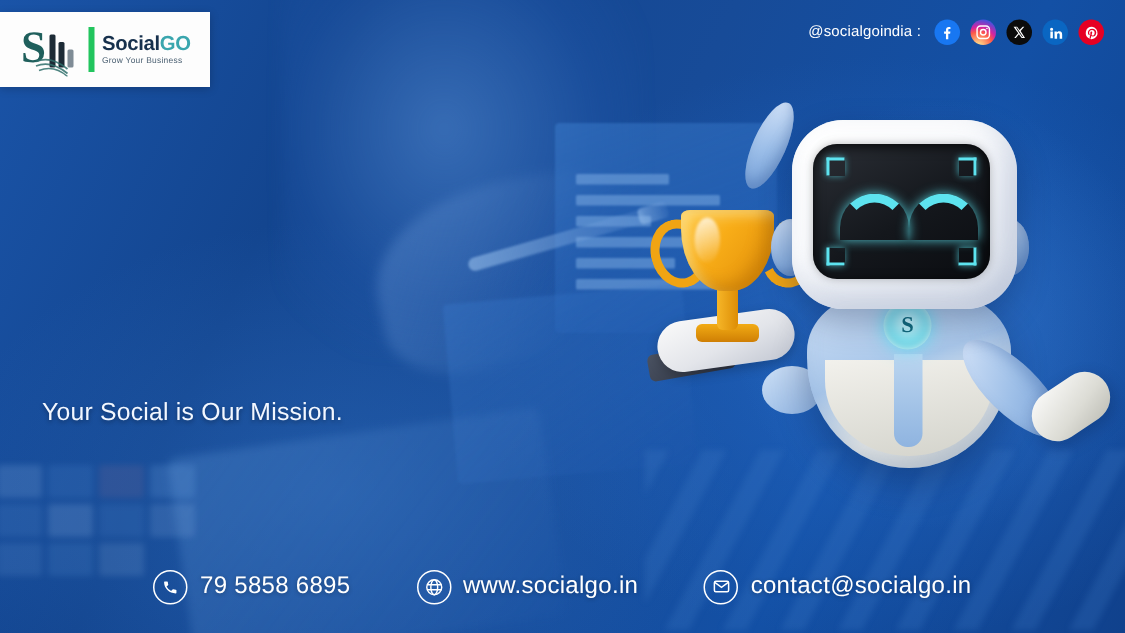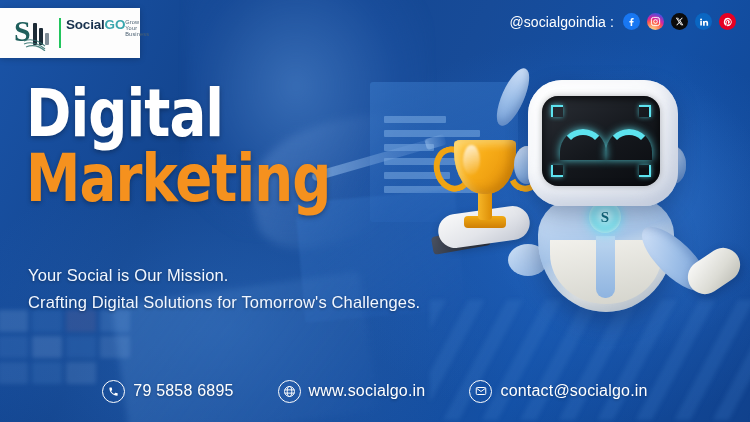--- a/index.html
+++ b/index.html
@@ -71,32 +71,32 @@
   }
 
   
   .logo-panel{
     position:absolute;left:0;top:8px;width:140px;height:50px;
     background:#fdfdfd;display:flex;align-items:center;
     box-shadow:0 1px 6px rgba(0,0,0,.22);
   }
   .logo-wrap{display:flex;align-items:center;gap:5px;padding-left:14px;}
   .logo-mark{position:relative;width:40px;height:36px;flex:none;}
-  .logo-text{display:flex;justify-content:center;
-    border-left:2px solid #22c55e;padding-left:5px;height:30px;}
+  .logo-text{display:flex;flex-direction:column;justify-content:center;
+    border-left:4px solid #22c55e;padding-left:5px;height:30px;}
   .logo-name{font-size:13.5px;font-weight:700;line-height:1.05;letter-spacing:-.2px;}
   .logo-name .a{color:#17314d;}
   .logo-name .b{color:#3aa6ae;}
   .logo-tag{font-size:5.6px;color:#4b6072;letter-spacing:.18px;margin-top:1px;}
 
   
   .social{
     position:absolute;right:14px;top:13px;display:flex;align-items:center;gap:7px;
   }
-  .social-handle{color:#ffffff;font-size:14px;letter-spacing:.1px;margin-right:2px;}
+  .social-handle{color:#ffffff;font-size:10px;letter-spacing:.1px;margin-right:2px;}
   .s-ic{width:17px;height:17px;border-radius:50%;display:flex;align-items:center;
     justify-content:center;flex:none;}
   .s-fb{background:#1877f2;}
   .s-ig{background:radial-gradient(circle at 30% 107%, #fdf497 0%, #fd5949 45%, #d6249f 60%, #285aeb 90%);}
   .s-x{background:#0b0b0b;}
   .s-li{background:#0a66c2;}
   .s-pi{background:#e60023;}
   .s-ic svg{display:block;}
 
   
@@ -323,28 +323,23 @@
         </svg>
     </span>
 
     <span class="s-ic s-pi">
       <svg width="10" height="10" viewBox="0 0 24 24" fill="#fff">
           <path d="M12 2a10 10 0 0 0-3.65 19.31c-.09-.8-.17-2.03.03-2.9.19-.79 1.2-5.05 1.2-5.05s-.3-.6-.3-1.5c0-1.41.81-2.46 1.83-2.46.86 0 1.28.65 1.28 1.43 0 .87-.56 2.17-.84 3.38-.24 1.01.5 1.84 1.5 1.84 1.8 0 3.19-1.9 3.19-4.65 0-2.43-1.75-4.13-4.24-4.13-2.89 0-4.59 2.17-4.59 4.4 0 .87.34 1.81.76 2.32.08.1.09.19.07.29-.08.33-.25 1.01-.29 1.15-.04.19-.15.23-.35.14-1.3-.61-2.12-2.52-2.12-4.05 0-3.3 2.4-6.33 6.91-6.33 3.63 0 6.45 2.59 6.45 6.04 0 3.6-2.27 6.51-5.43 6.51-1.06 0-2.06-.55-2.4-1.2l-.65 2.49c-.24.9-.87 2.04-1.3 2.73A10 10 0 1 0 12 2z"></path>
         </svg>
     </span>
   </div>
 
-  <div class="headline">
-    <div class="h-line h1">Digital</div>
-    <div class="h-line h2">Marketing</div>
-  </div>
 
   <div class="tagline">
     <div>Your Social is Our Mission.</div>
-    <div>Crafting Digital Solutions for Tomorrow's Challenges.</div>
   </div>
 
   <div class="trophy">
     <div class="tr-pad"></div>
     <div class="tr-hand"></div>
     <div class="tr-h tr-hl"></div>
     <div class="tr-h tr-hr"></div>
     <div class="tr-base"></div>
     <div class="tr-stem"></div>
     <div class="tr-cup"></div>

